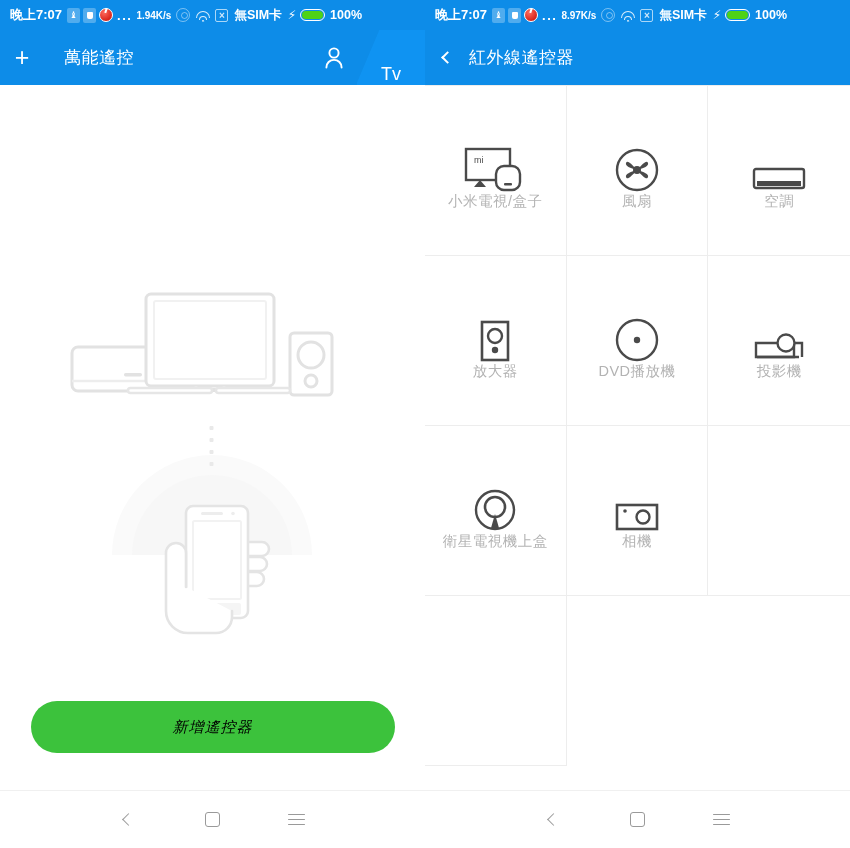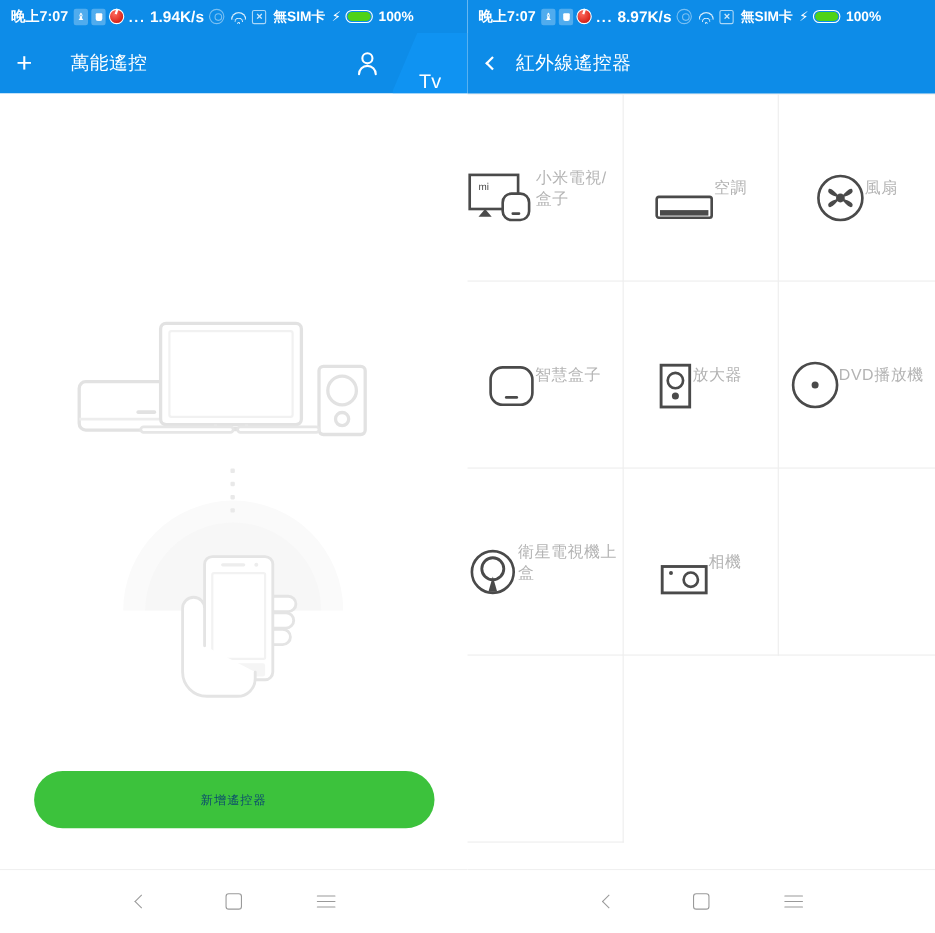--- a/index.html
+++ b/index.html
@@ -28,21 +28,21 @@
   .ic-sq  { width:13px;height:15px;background:rgba(255,255,255,.28); border-radius:2px;
             position:relative; }
   .ic-sq:after{ content:""; position:absolute; left:3.5px; top:4px; width:6px;height:7px;
             background:#fff; border-radius:1px 1px 2px 2px;}
   .ic-app { width:14px;height:14px;border-radius:50%;
             background:radial-gradient(circle at 35% 30%, #ff6a5e 0%, #d8251c 70%, #a81309 100%);
             border:1.4px solid #fff; position:relative; }
   .ic-app:after{content:"";position:absolute;left:5px;top:-1px;width:2px;height:5px;
             background:#fff;transform:rotate(18deg);}
   .sb-dots { letter-spacing:1.5px; font-weight:bold; margin:0 4px 0 1px; font-size:13px; }
-  .sb-speed { margin-right:5px; font-size:14px; font-weight:bold; }
+  .sb-speed { margin-right:5px; font-size:10px; font-weight:bold; }
   .ic-circ { width:14px;height:14px;border:1.6px solid rgba(255,255,255,.45);
              border-radius:50%; position:relative; margin-right:5px;}
   .ic-circ:after{content:"";position:absolute;left:3.2px;top:3.2px;width:5px;height:5px;
              border:1.6px solid rgba(255,255,255,.45);border-radius:50%;}
   .ic-wifi { width:15px;height:13px; position:relative; margin-right:5px; }
   .ic-wifi i { position:absolute; left:50%; bottom:0; transform:translateX(-50%);
              border:1.5px solid rgba(255,255,255,.85); border-bottom:none;
              border-radius:50% 50% 0 0 / 100% 100% 0 0; display:block; }
   .ic-wifi i:nth-child(1){ width:14px;height:7px; bottom:4px;}
   .ic-wifi i:nth-child(2){ width:8px;height:4px; bottom:2px;}
@@ -73,28 +73,28 @@
   .chev { display:inline-block; width:9px; height:9px; border-left:2.4px solid #fff;
           border-bottom:2.4px solid #fff; transform:rotate(45deg); }
 
   
   .body-left { flex:1; position:relative; background:#fff; overflow:hidden; }
   .illus { position:absolute; left:0; top:0; width:425px; height:620px; }
 
   .btn-wrap { position:absolute; left:0; right:0; bottom:37px; display:flex;
               justify-content:center; }
   .addbtn { width:364px; height:52px; border-radius:26px; background:#3cc23c;
-            color:#0c4a6e; font-size:11px; border:none; display:flex;
+            color:#000000; font-size:15px; border:none; display:flex;
             align-items:center; justify-content:center; letter-spacing:1px;
-            font-family:"Liberation Sans","DejaVu Sans",sans-serif; }
+            font-family:"Liberation Sans","DejaVu Sans",sans-serif;font-style:italic; }
 
   
   .grid { flex:1; display:grid; grid-template-columns:repeat(3,1fr);
           grid-auto-rows:170px; background:#fff; border-top:1px solid #ededed; }
-  .cell { position:relative; display:flex; flex-direction:row; align-items:center;
+  .cell { position:relative; display:flex; flex-direction:column; align-items:center;
           justify-content:center; border-right:1px solid #ededed;
           border-bottom:1px solid #ededed; }
   .cell:nth-child(3n) { border-right:none; }
   .cell .ico { height:62px; display:flex; align-items:flex-end; justify-content:center; }
   .cell .lab { font-size:14.5px; color:#b3b3b3; letter-spacing:.5px; }
   .cell.empty { }
 
   
   .navbar { height:58px; background:#fff; border-top:1px solid #f0f0f0;
             display:flex; align-items:center; justify-content:center; gap:0; }
@@ -279,51 +279,42 @@
             <rect x="32" y="22" width="24" height="24" rx="8" fill="#fff" stroke="#4a4a4a" stroke-width="2.4"></rect>
             <rect x="40" y="39" width="8" height="2.4" rx="1" fill="#4a4a4a"></rect>
           </svg>
         </div>
         <div class="lab">小米電視/盒子</div>
       </div>
 
 
       <div class="cell">
         <div class="ico">
-          <svg width="54" height="26" viewBox="0 0 54 26" fill="none">
-            <rect x="2" y="3" width="50" height="19" rx="2" stroke="#4a4a4a" stroke-width="2.4"></rect>
-            <rect x="5" y="15" width="44" height="5" fill="#4a4a4a"></rect>
-          </svg>
-        </div>
-        <div class="lab">空調</div>
-      </div>
-
-      <div class="cell">
-        <div class="ico">
           <svg width="44" height="44" viewBox="0 0 44 44" fill="none">
             <circle cx="22" cy="22" r="20" stroke="#4a4a4a" stroke-width="2.4"></circle>
             <path d="M22 22 C15 14 12 12 11 15 c-1 3 4 5 11 7 z" fill="#4a4a4a"></path>
             <path d="M22 22 C29 14 32 12 33 15 c1 3 -4 5 -11 7 z" fill="#4a4a4a"></path>
             <path d="M22 22 C15 30 12 32 11 29 c-1 -3 4 -5 11 -7 z" fill="#4a4a4a"></path>
             <path d="M22 22 C29 30 32 32 33 29 c1 -3 -4 -5 -11 -7 z" fill="#4a4a4a"></path>
             <circle cx="22" cy="22" r="4" fill="#4a4a4a"></circle>
           </svg>
         </div>
         <div class="lab">風扇</div>
       </div>
 
       <div class="cell">
         <div class="ico">
-          <svg width="42" height="40" viewBox="0 0 42 40" fill="none">
-            <rect x="2" y="2" width="38" height="34" rx="11" stroke="#4a4a4a" stroke-width="2.4"></rect>
-            <rect x="15" y="28" width="12" height="2.6" rx="1.3" fill="#4a4a4a"></rect>
-          </svg>
-        </div>
-        <div class="lab">智慧盒子</div>
-      </div>
+          <svg width="54" height="26" viewBox="0 0 54 26" fill="none">
+            <rect x="2" y="3" width="50" height="19" rx="2" stroke="#4a4a4a" stroke-width="2.4"></rect>
+            <rect x="5" y="15" width="44" height="5" fill="#4a4a4a"></rect>
+          </svg>
+        </div>
+        <div class="lab">空調</div>
+      </div>
+
 
       <div class="cell">
         <div class="ico">
           <svg width="30" height="42" viewBox="0 0 30 42" fill="none">
             <rect x="2" y="2" width="26" height="38" stroke="#4a4a4a" stroke-width="2.6"></rect>
             <circle cx="15" cy="16" r="7" stroke="#4a4a4a" stroke-width="2.4"></circle>
             <circle cx="15" cy="30" r="3.2" fill="#4a4a4a"></circle>
           </svg>
         </div>
         <div class="lab">放大器</div>
@@ -332,20 +323,31 @@
       <div class="cell">
         <div class="ico">
           <svg width="44" height="44" viewBox="0 0 44 44" fill="none">
             <circle cx="22" cy="22" r="20" stroke="#4a4a4a" stroke-width="2.4"></circle>
             <circle cx="22" cy="22" r="3.2" fill="#4a4a4a"></circle>
           </svg>
         </div>
         <div class="lab">DVD播放機</div>
       </div>
 
+      <div class="cell">
+        <div class="ico">
+          <svg width="52" height="30" viewBox="0 0 52 30" fill="none">
+            <path d="M3 11 h38 v14 H3 z" stroke="#4a4a4a" stroke-width="2.4"></path>
+            <circle cx="33" cy="11" r="8.5" fill="#fff" stroke="#4a4a4a" stroke-width="2.4"></circle>
+            <path d="M41 11 h8 v14" stroke="#4a4a4a" stroke-width="2.4"></path>
+            <path d="M4 25 h42" stroke="#4a4a4a" stroke-width="2.4"></path>
+          </svg>
+        </div>
+        <div class="lab">投影機</div>
+      </div>
 
       <div class="cell">
         <div class="ico">
           <svg width="46" height="44" viewBox="0 0 46 44" fill="none">
             <path d="M23 41 A19 19 0 1 1 23 3 A19 19 0 1 1 23 41" stroke="#4a4a4a" stroke-width="2.4" fill="none"></path>
             <circle cx="23" cy="19" r="10" stroke="#4a4a4a" stroke-width="2.6" fill="none"></circle>
             <path d="M23 26 l-4 14 h8 z" fill="#4a4a4a"></path>
           </svg>
         </div>
         <div class="lab">衛星電視機上盒</div>

